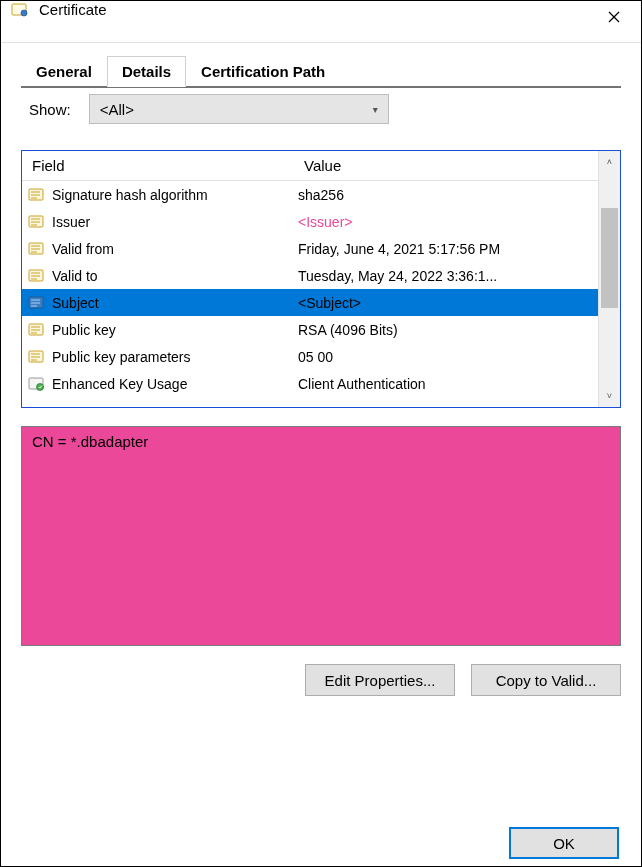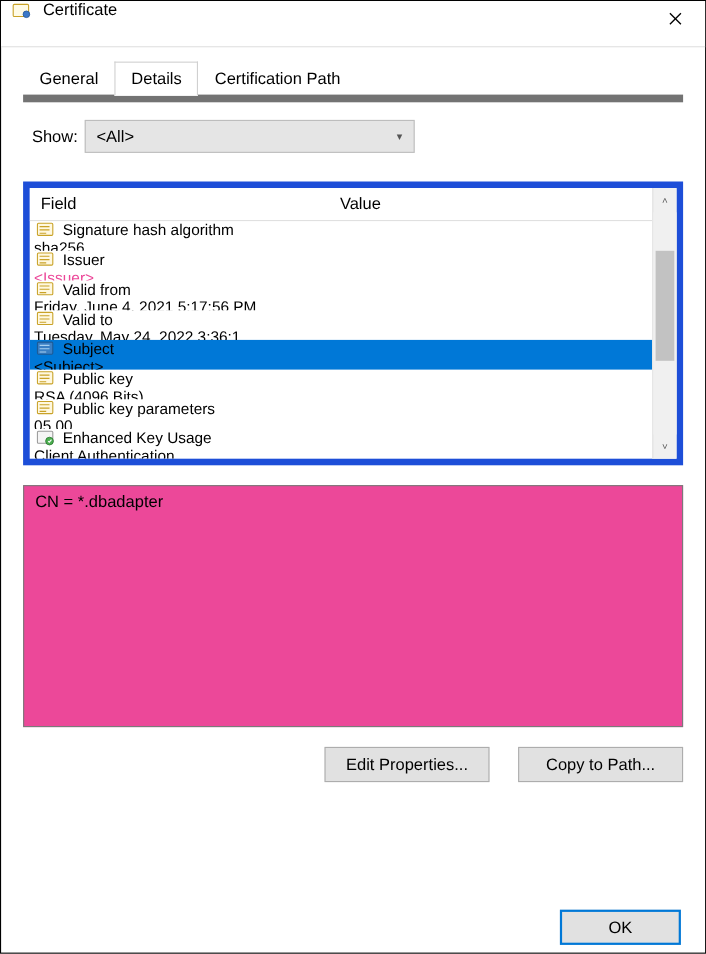--- a/index.html
+++ b/index.html
@@ -31,40 +31,41 @@
     .titlebar .close-btn {
       width: 46px; height: 32px;
       display: flex; align-items: center; justify-content: center;
       font-size: 14px;
     }
     .content {
       padding: 12px 20px 18px 20px;
     }
     .tabs {
       display: flex;
-      border-bottom: 7px solid #737373;
-      margin-bottom: 16px;
+      border-bottom: 2px solid #737373;
+      margin-bottom: 6px;
+      font-weight: bold;
     }
     .tab {
       padding: 6px 14px 6px 14px;
       font-size: 15px;
       cursor: default;
       position: relative;
       top: 1px;
       border: 1px solid transparent;
     }
     .tab.active {
       background: #fff;
       border: 1px solid #d0d0d0;
       border-bottom: 1px solid #fff;
     }
     .show-row {
       display: flex;
       align-items: center;
-      gap: 6px;
+      gap: 18px;
       margin-bottom: 26px;
       padding-left: 8px;
     }
     .show-row label { font-size: 15px; }
     .dropdown {
       width: 300px;
       height: 30px;
       background: #e5e5e5;
       border: 1px solid #bdbdbd;
       display: flex;
@@ -73,21 +74,21 @@
       font-size: 15px;
       position: relative;
     }
     .dropdown .chev {
       position: absolute;
       right: 10px;
       font-size: 10px;
       color: #555;
     }
     .list-box {
-      border: 6px solid #1d4ed8;
+      border: 1px solid #1d4ed8;
       height: 258px;
       display: flex;
       position: relative;
     }
     .list-main {
       flex: 1;
       overflow: hidden;
     }
     .list-header {
       display: flex;
@@ -101,23 +102,23 @@
       font-size: 15px;
     }
     .col-field { width: 272px; }
     .col-value { flex: 1; }
     .rows {
       overflow: hidden;
     }
     .row {
       display: flex;
       height: 27px;
+      align-items: center;
       white-space: nowrap;
       overflow: hidden;
-      flex-direction: column;
     }
     .row.selected {
       background: #0078d7;
       color: #000000;
     }
     .row .cell-field {
       width: 272px;
       display: flex;
       align-items: center;
       gap: 6px;
@@ -156,21 +157,21 @@
       margin-top: 18px;
       border: 1px solid #7a7a7a;
       height: 220px;
       padding: 6px 10px;
       font-size: 15px;
       background: #ec4899;
     }
     .button-row {
       display: flex;
       justify-content: flex-end;
-      gap: 26px;
+      gap: 16px;
       margin-top: 18px;
     }
     .btn {
       min-width: 150px;
       height: 32px;
       background: #e1e1e1;
       border: 1px solid #adadad;
       font-size: 15px;
       padding: 0 14px;
       display: flex;
@@ -343,21 +344,21 @@
       <div class="scroll-arrow">˅</div>
     </div>
   </div>
 
   <div class="detail-box">
     <span>CN = *.dbadapter</span>
   </div>
 
   <div class="button-row">
     <div class="btn">Edit Properties...</div>
-    <div class="btn">Copy to Path...</div>
+    <div class="btn">Copy to Valid...</div>
   </div>
 
 </div>
 
 <div class="footer">
   <div class="ok-btn">OK</div>
 </div>
 
 </div>
 

